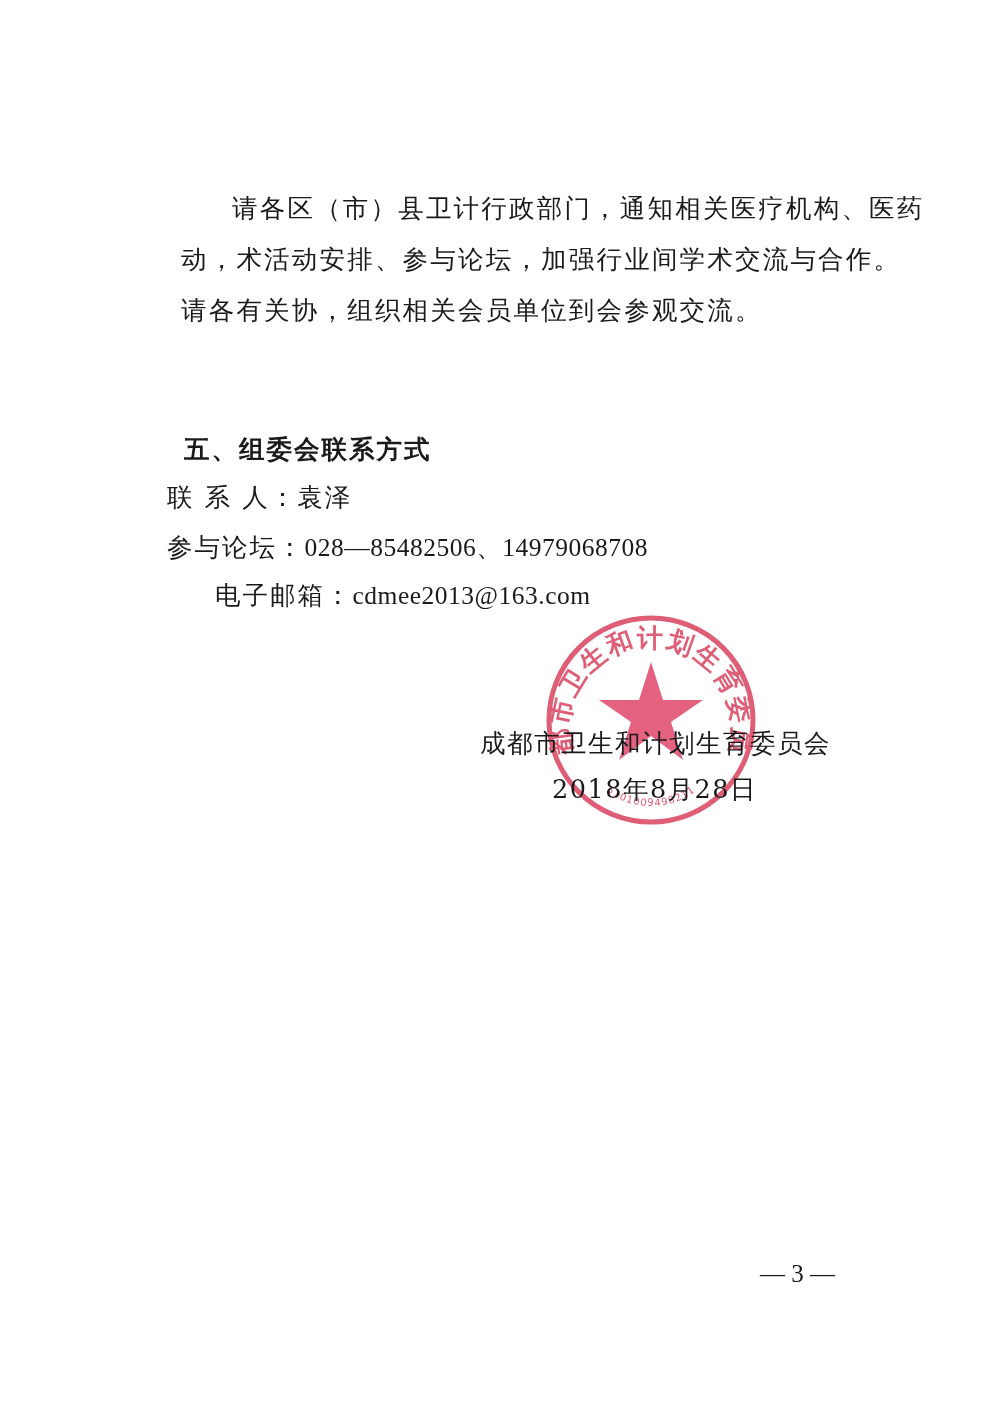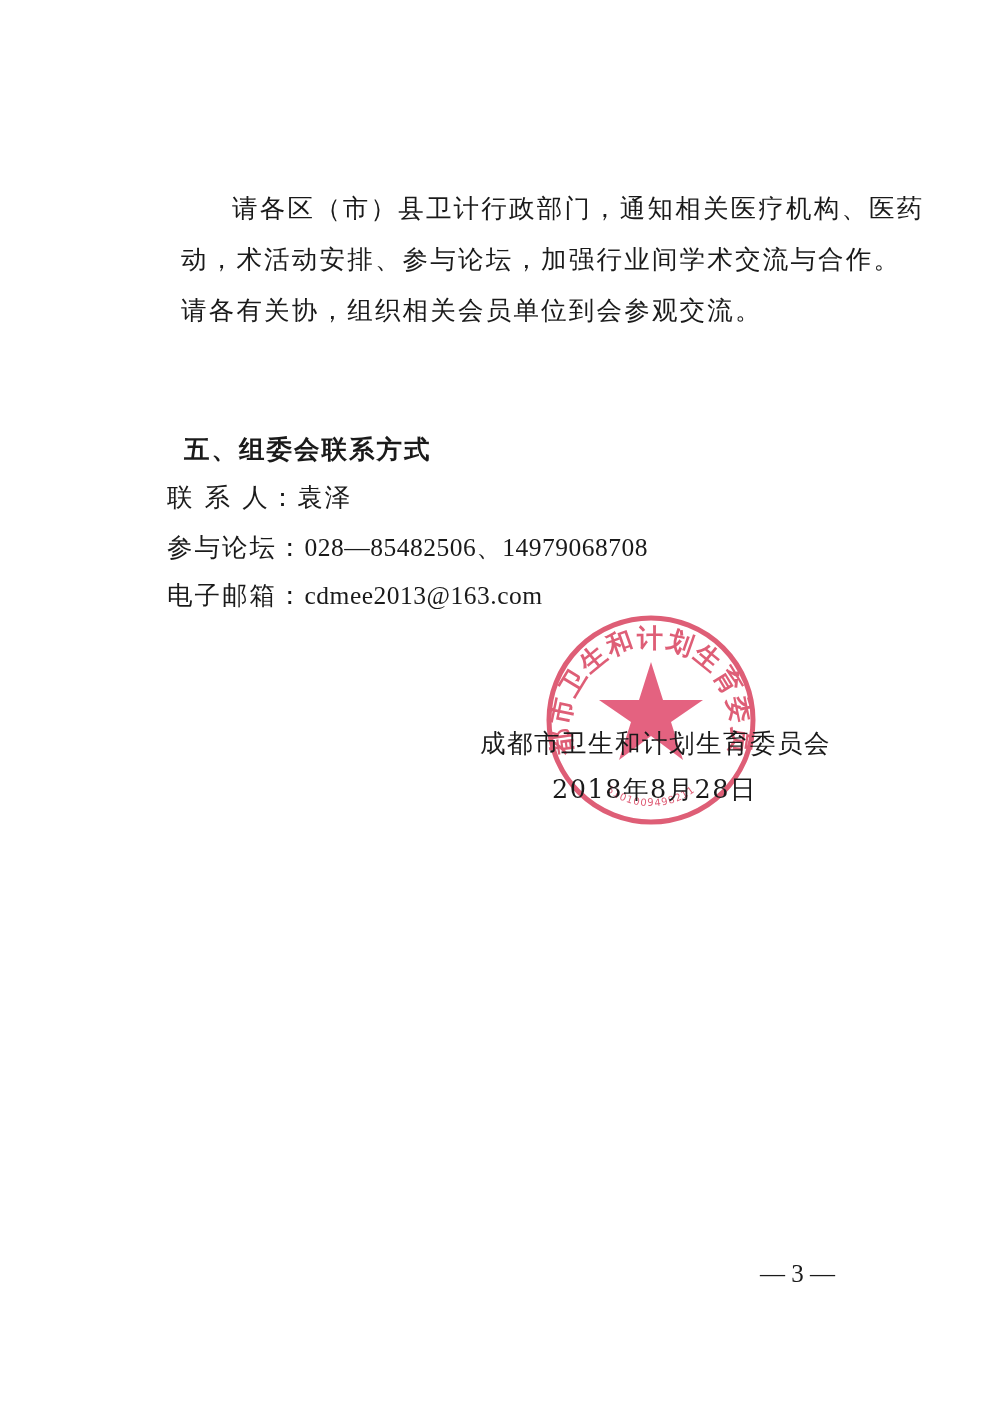--- a/index.html
+++ b/index.html
@@ -27,21 +27,21 @@
 </div>
 
 <div class="heading">五、组委会联系方式</div>
 
 <div class="contact" style="top:472px;">
   <span class="label">联 系 人：</span><span class="value" style="font-family:'DejaVu Serif',serif;letter-spacing:2px;">袁泽</span>
 </div>
 <div class="contact" style="top:522px;">
   <span class="label">参与论坛：</span><span class="value">028—85482506、14979068708</span>
 </div>
-<div class="contact" style="top:570px;">
+<div class="contact" style="top:570px;margin-left:48px;">
   <span class="label">电子邮箱：</span><span class="value">cdmee2013@163.com</span>
 </div>
 
 <svg class="stamp" viewBox="0 0 212 212">
   <defs>
     <path id="arcPath" d="M 32 150 A 82 82 0 1 1 180 150" fill="none"></path>
     <path id="arcBottom" d="M 52 168 A 72 72 0 0 0 160 168" fill="none"></path>
   </defs>
   <circle cx="106" cy="106" r="102" fill="none" stroke="#d9425f" stroke-width="5"></circle>
   <polygon points="106,48 118,86 158,86 126,108 138,146 106,122 74,146 86,108 54,86 94,86" fill="#e0476a"></polygon>

